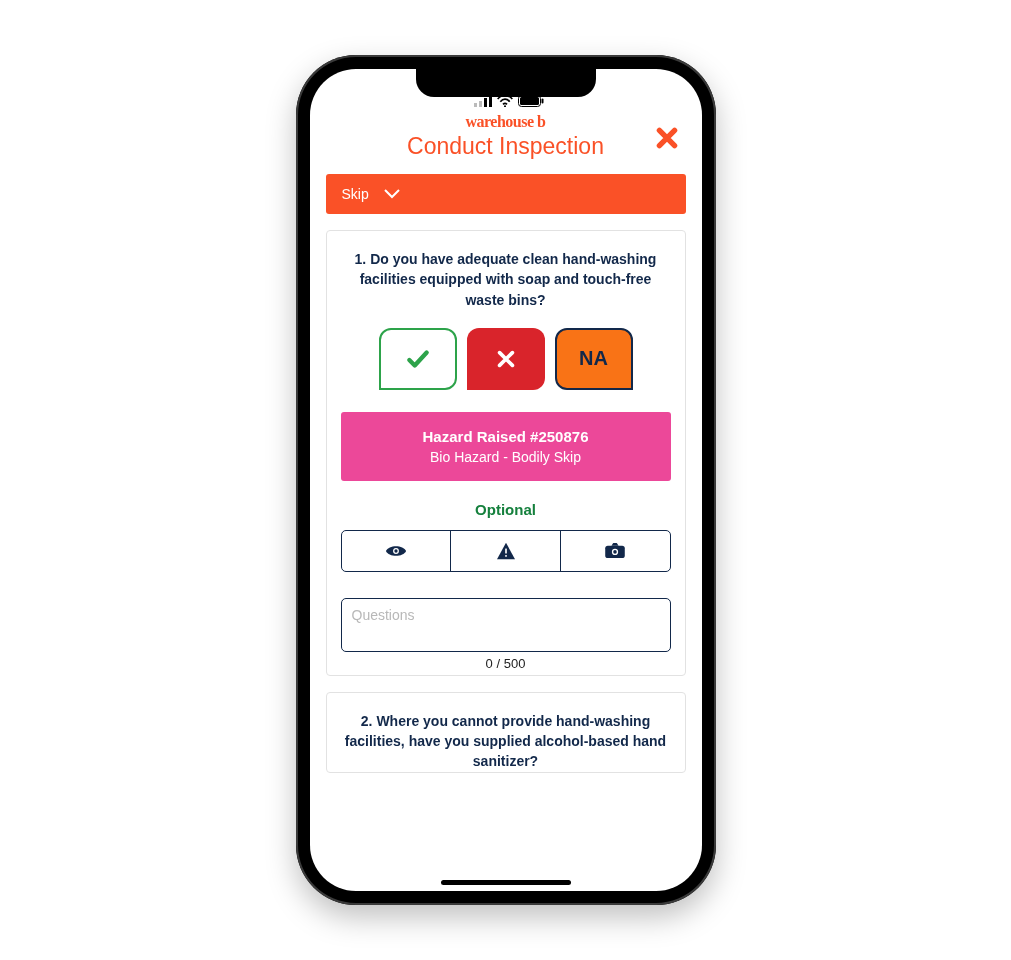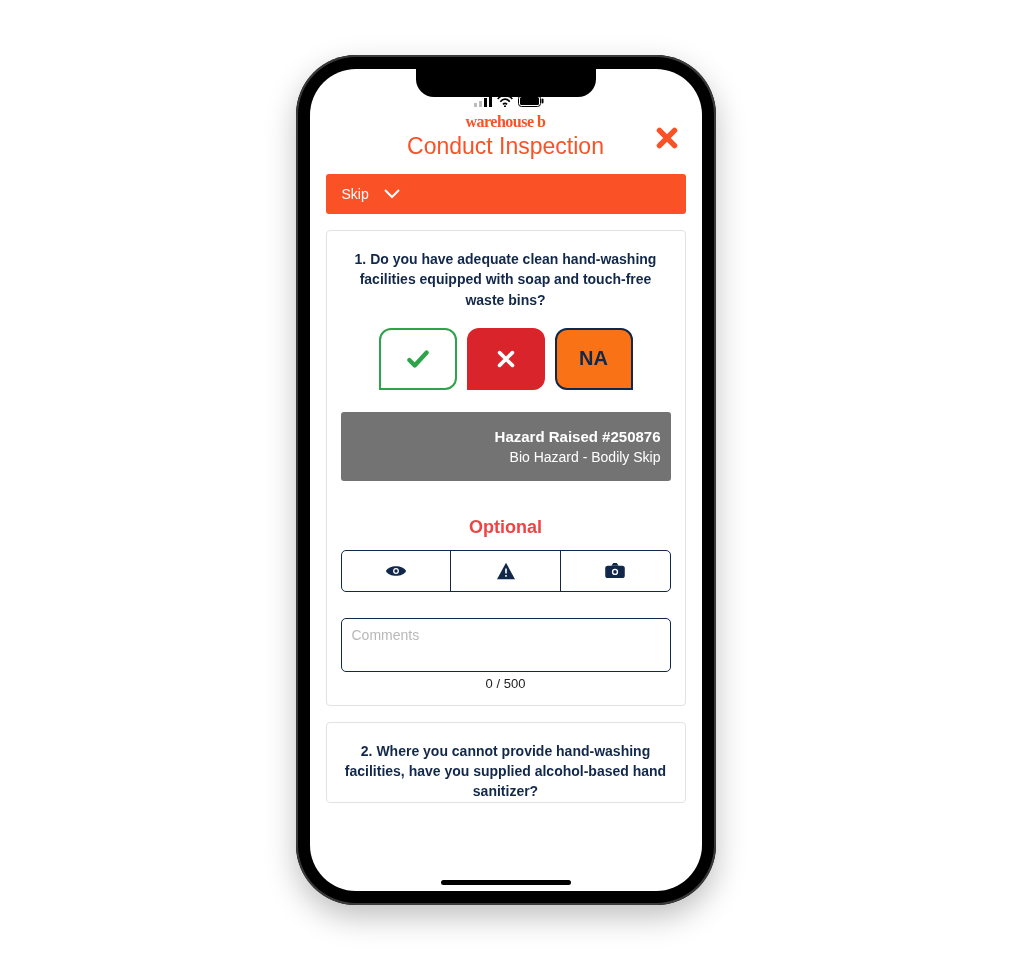--- a/index.html
+++ b/index.html
@@ -101,21 +101,21 @@
     justify-content: space-between;
     align-items: center;
   }
   .section-banner .left .title { font-weight: 700; font-size: 15px; }
   .section-banner .left .sub { font-size: 12px; margin-top: 4px; opacity: 0.95; }
   .section-banner .right { display: flex; align-items: center; gap: 14px; font-size: 14px; }
   .question-card {
     border: 1px solid #e2e2e2;
     border-radius: 4px;
     margin: 16px 16px 0;
-    padding: 18px 14px 14px;
+    padding: 18px 14px 4px;
     background: #fff;
   }
   .question-text {
     text-align: center;
     font-weight: 700;
     font-size: 14px;
     color: #12284a;
     line-height: 1.45;
     padding: 0 4px;
   }
@@ -132,35 +132,35 @@
     display: flex;
     align-items: center;
     justify-content: center;
     font-weight: 700;
     cursor: pointer;
   }
   .answer-yes { border: 2px solid #2da34a; background:#fff; border-bottom-left-radius:0; }
   .answer-no  { background: #d9242b; color: #fff; border-bottom-left-radius:0; }
   .answer-na  { border: 2px solid #12284a; color: #12284a; background:#f97316; font-size:20px; border-bottom-right-radius:0;}
   .hazard-box {
-    background: #737373;
+    background: #ec4899;
     color: #fff;
-    text-align: right;
+    text-align: center;
     margin-top: 22px;
     padding: 16px 10px;
     border-radius: 3px;
   }
   .hazard-box .h1 { font-weight: 700; font-size: 15px; }
   .hazard-box .h2 { font-size: 14px; margin-top: 4px; }
   .optional-label {
     text-align: center;
     font-weight: 700;
-    color: #ef4444;
-    font-size: 18px;
-    margin-top: 36px;
+    color: #15803d;
+    font-size: 15px;
+    margin-top: 20px;
   }
   .optional-row {
     display: flex;
     border: 1.5px solid #12284a;
     border-radius: 5px;
     margin-top: 12px;
     overflow: hidden;
   }
   .optional-cell {
     flex: 1;
@@ -287,21 +287,21 @@
           <svg width="22" height="16" viewBox="0 0 24 18">
               <rect x="1" y="3" width="22" height="14" rx="3" fill="#12284a"></rect>
               <path d="M8 3 L10 0 L14 0 L16 3 Z" fill="#12284a"></path>
               <circle cx="12" cy="10" r="3.5" fill="#fff"></circle>
               <circle cx="12" cy="10" r="2" fill="#12284a"></circle>
             </svg>
         </div>
       </div>
 
       <div class="comments-box">
-        <span>Comments</span>
+        <span>Questions</span>
       </div>
       <div class="char-count">0 / 500</div>
     </div>
 
     <div class="question-card partial">
       <div class="question-text">2. Where you cannot provide hand-washing facilities, have you supplied alcohol-based hand sanitizer?</div>
     </div>
 
     <div class="home-indicator"></div>
   </div>

